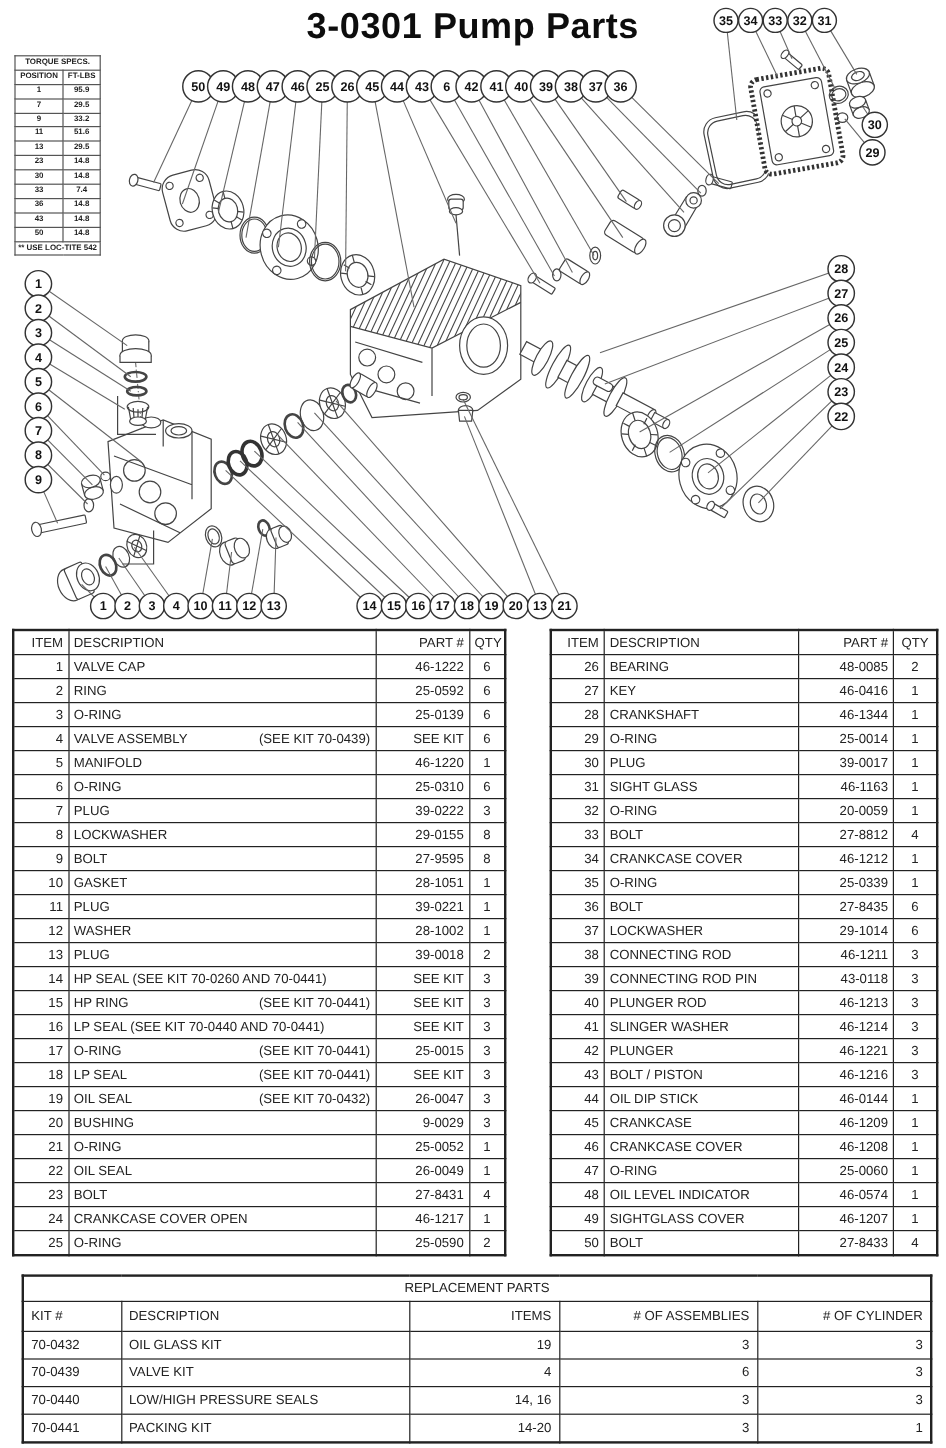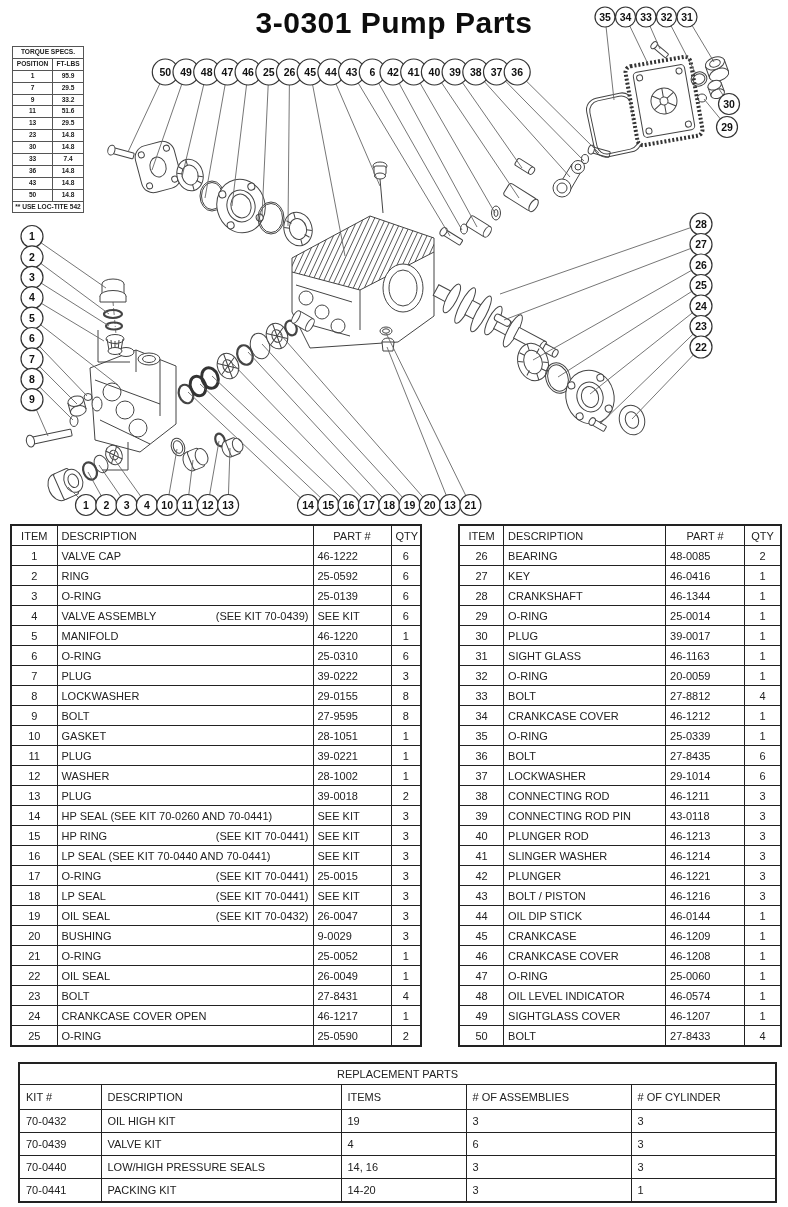--- a/index.html
+++ b/index.html
@@ -23,34 +23,34 @@
   .callout-circle{fill:#fff;stroke:#333;stroke-width:1.2;}
   .callout-num{font-family:"Liberation Sans",sans-serif;font-size:10.5px;font-weight:700;fill:#111;
                text-anchor:middle;}
   
   .parts{position:absolute;top:524px;font-size:11px;color:#222;table-layout:fixed;}
   .parts.left{left:10px;width:412px;}
   .parts.right{left:458px;width:324px;}
   .parts th,.parts td{border:1px solid #222;height:19px;padding:0 4px;overflow:hidden;white-space:nowrap;}
   .parts{border:2px solid #222;}
   .parts th{font-weight:400;}
-  .col-item{text-align:center;}
+  .col-item{text-align:right;}
   .col-desc{text-align:left;}
-  .col-part{}
+  .col-part{text-align:right;}
   .col-qty{text-align:center;}
   .desc-wrap{display:flex;justify-content:space-between;}
   
   .repl{position:absolute;left:18px;top:1062px;width:757px;font-size:11px;color:#222;border:2px solid #222;table-layout:fixed;}
   .repl th,.repl td{border:1px solid #222;padding:0 6px;overflow:hidden;white-space:nowrap;}
   .repl .tt{height:20px;text-align:center;font-weight:400;margin-left:41px;}
   .repl th{height:24px;font-weight:400;}
   .repl td{height:22px;}
   .r-kit{text-align:left;}
   .r-desc{text-align:left;}
-  .r-center{text-align:left;margin-left:24px;}
+  .r-center{text-align:right;margin-left:24px;}
 </style>
 </head>
 <body>
 
 <div class="page">
 
   <div class="title">3-0301 Pump Parts</div>
 
   <table class="torque">
     <thead>
@@ -1141,21 +1141,21 @@
         <th class="r-kit">KIT #</th>
         <th class="r-desc">DESCRIPTION</th>
         <th class="r-center">ITEMS</th>
         <th class="r-center"># OF ASSEMBLIES</th>
         <th class="r-center"># OF CYLINDER</th>
       </tr>
     </thead>
     <tbody id="repl-body">
         <tr>
           <td class="r-kit">70-0432</td>
-          <td class="r-desc">OIL HIGH KIT</td>
+          <td class="r-desc">OIL GLASS KIT</td>
           <td class="r-center">19</td>
           <td class="r-center">3</td>
           <td class="r-center">3</td>
         </tr>
         <tr>
           <td class="r-kit">70-0439</td>
           <td class="r-desc">VALVE KIT</td>
           <td class="r-center">4</td>
           <td class="r-center">6</td>
           <td class="r-center">3</td>

